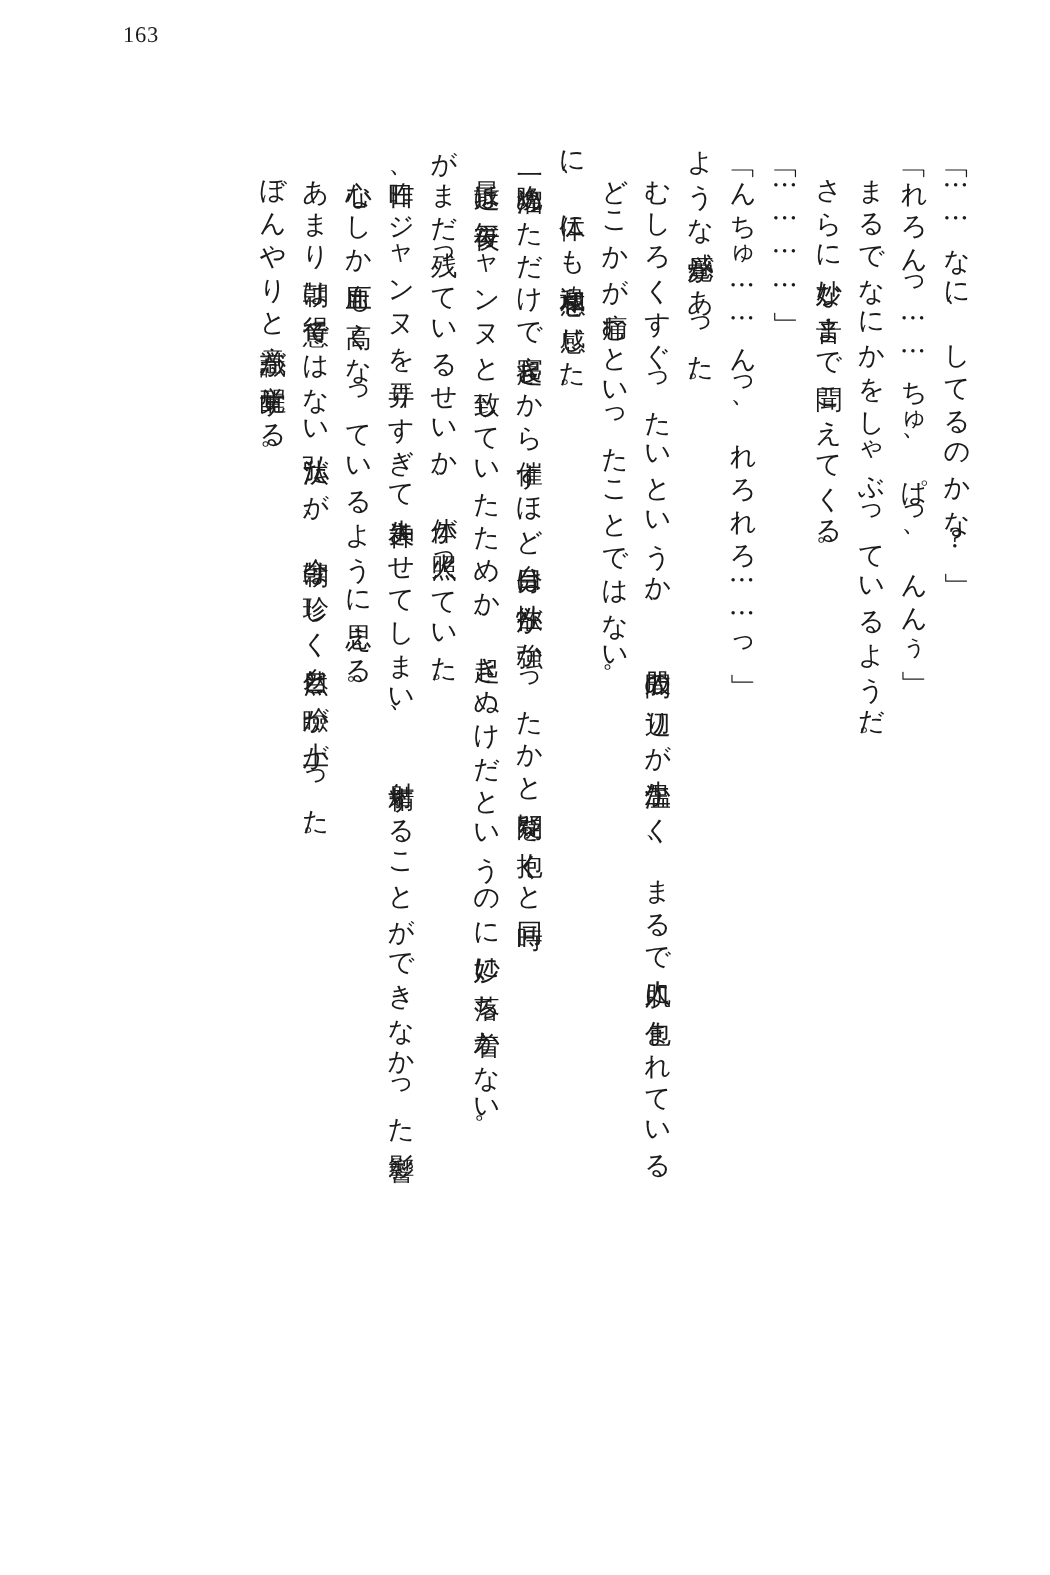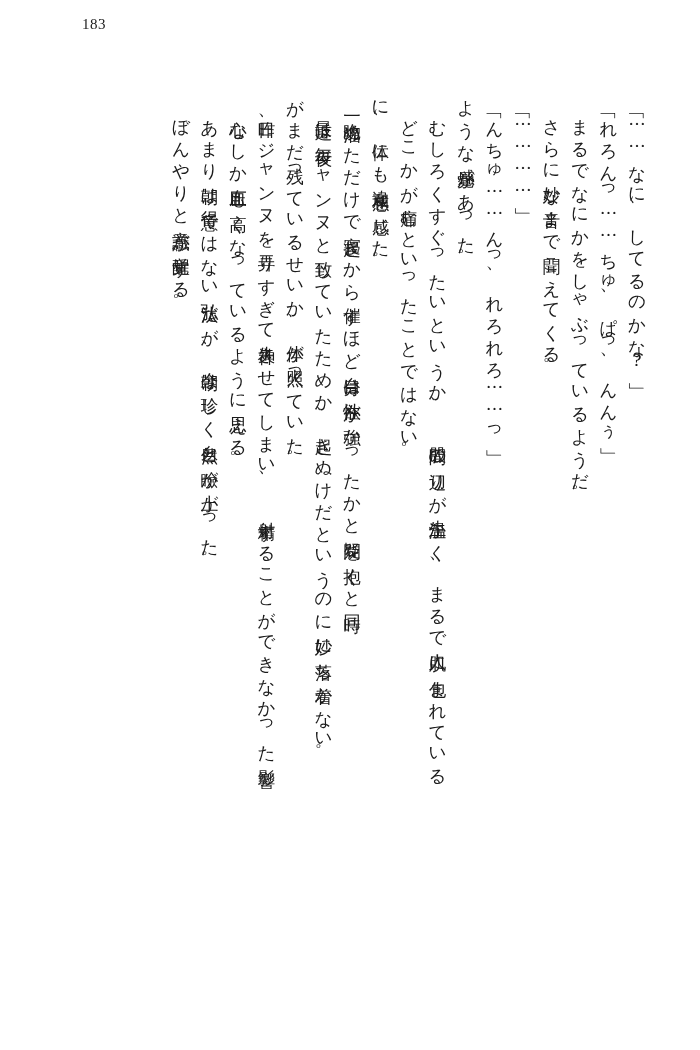--- a/index.html
+++ b/index.html
@@ -66,21 +66,21 @@
   
   .indent-1 { padding-top: 19px; }
   .indent-0 { padding-top: 0px; }
 
 </style>
 </head>
 <body>
 
 <div id="page">
 
-  <div id="page-number">183</div>
+  <div id="page-number">163</div>
 
   <div id="text-block">
       <div class="line indent-1">ぼんやりと意識が覚醒する。</div>
       <div class="line indent-1">あまり朝は得意ではない弘汰だが、今朝は珍しく自然と瞼が上がった。</div>
       <div class="line indent-1">心なしか血圧も高くなっているように思える。</div>
       <div class="line indent-1">昨日、ジャンヌを弄りすぎて失神させてしまい、　射精することができなかった影響</div>
       <div class="line indent-0">がまだ残っているせいか、体が火照っていた。</div>
       <div class="line indent-1">最近は毎夜ジャンヌと致していたためか、起きぬけだというのに妙に落ち着かない。</div>
       <div class="line indent-1">一晩溜めただけで寝起きから催すほど自分は性欲が強かったかと疑問を抱くと同時</div>
       <div class="line indent-0">に、体にも違和感を感じた。</div>

